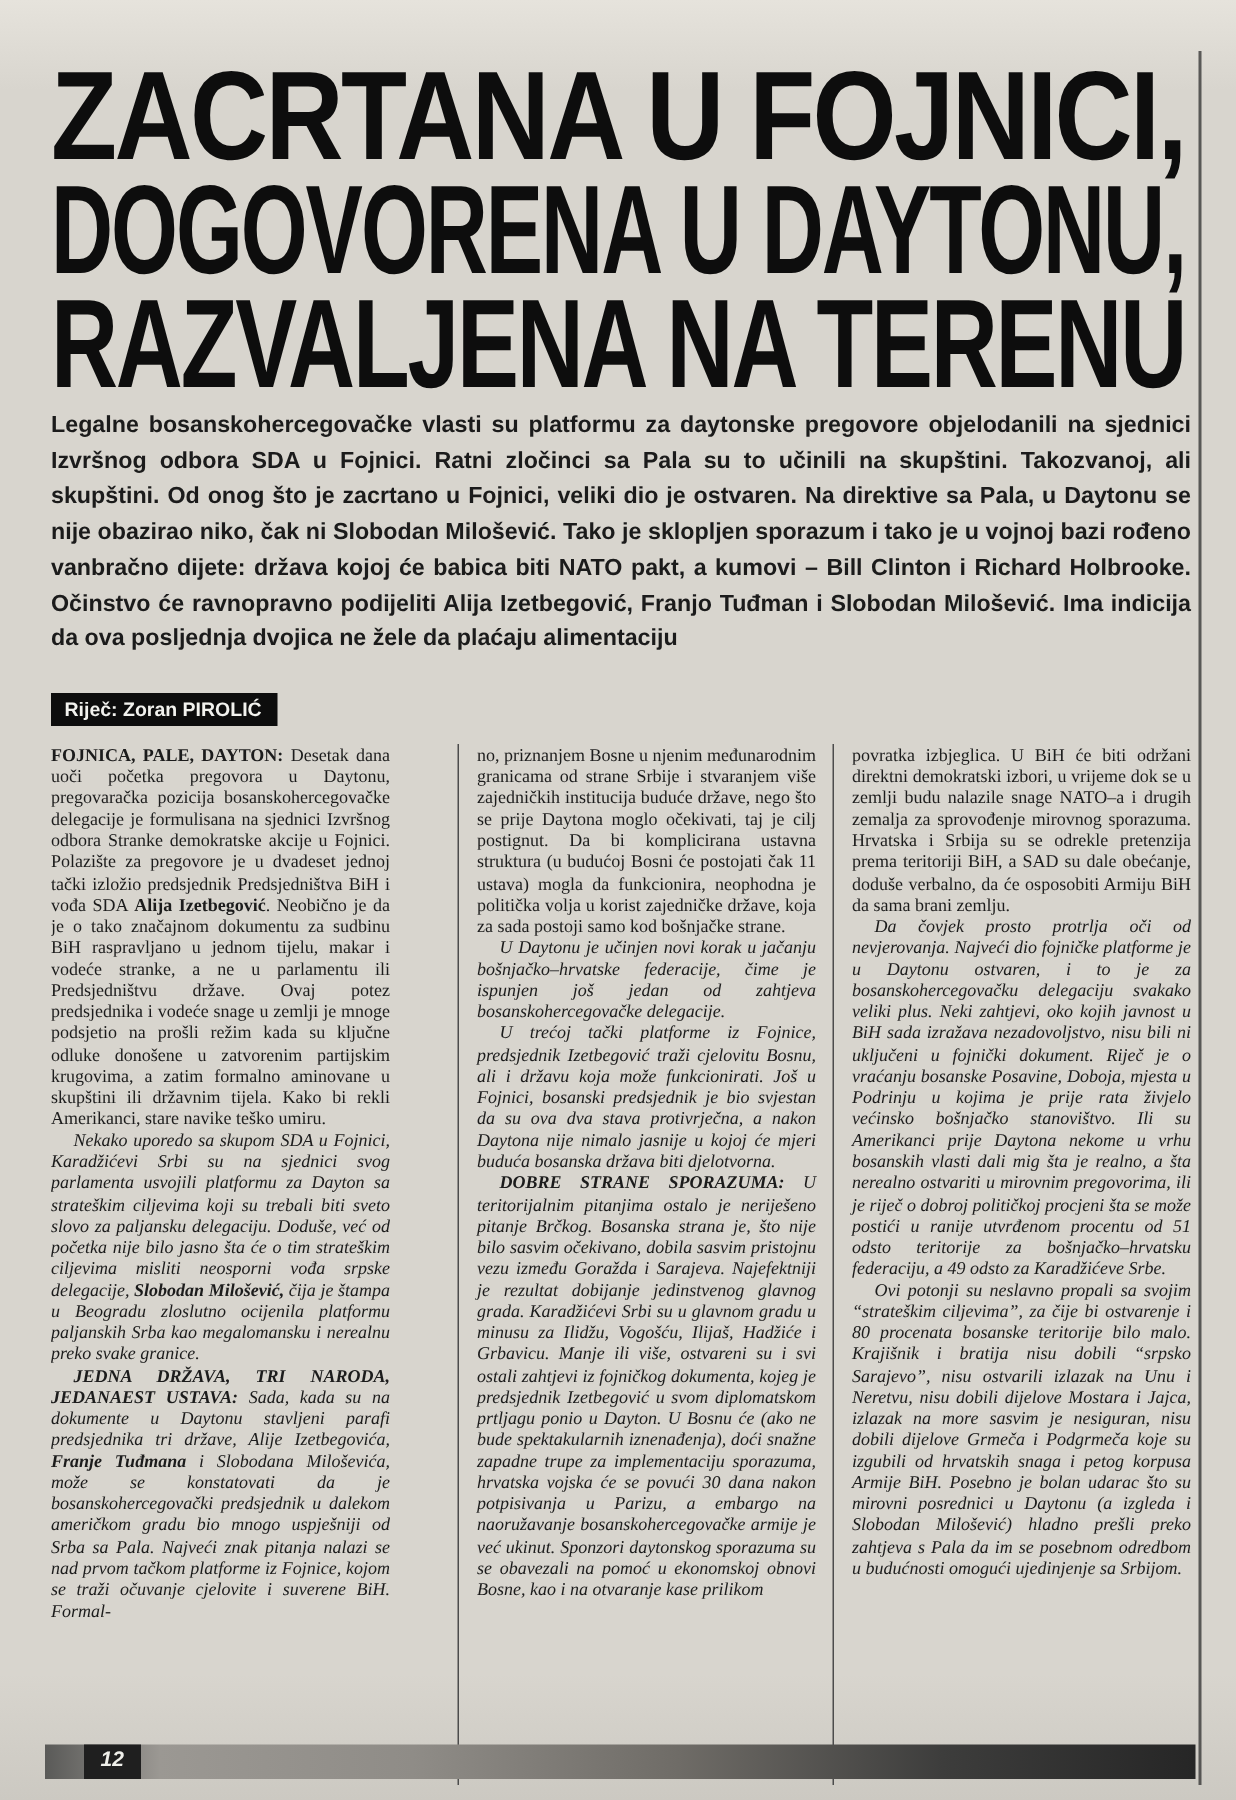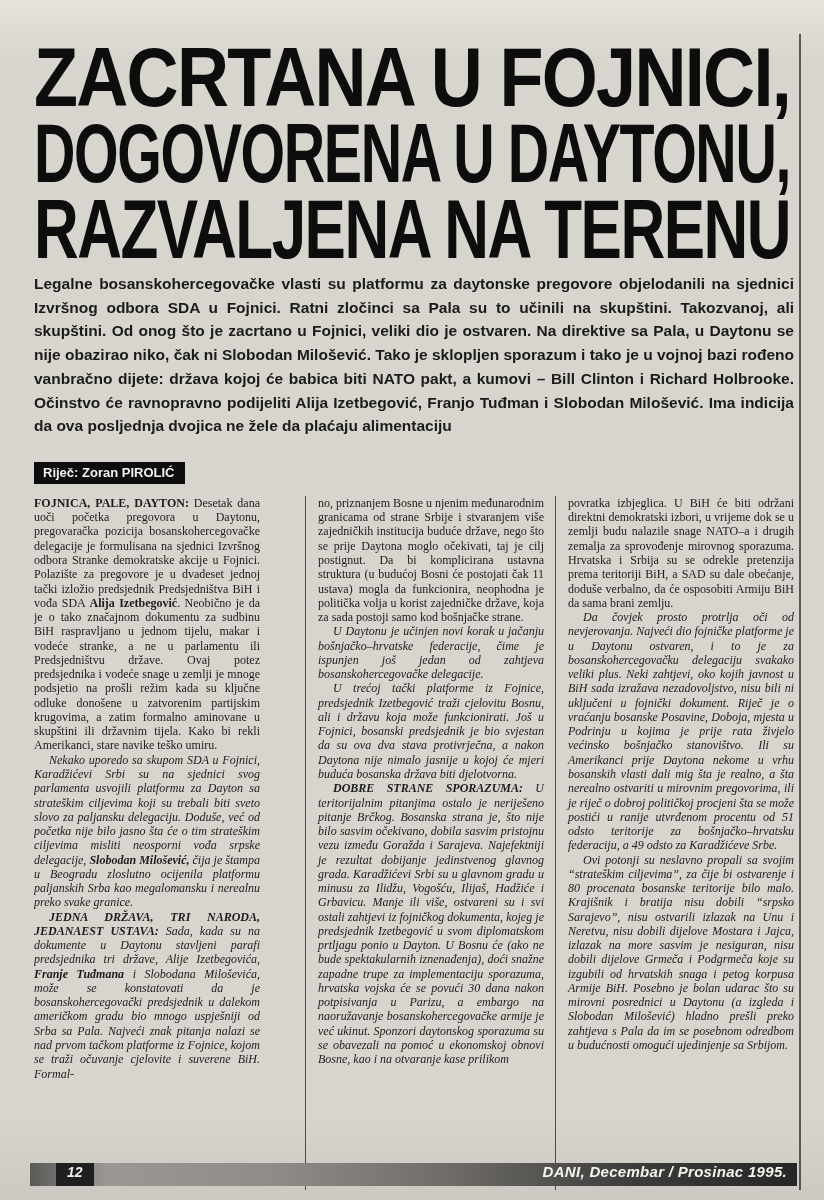--- a/index.html
+++ b/index.html
@@ -111,16 +111,15 @@
     <div class="col col-3">
       <p><span>povratka izbjeglica. U BiH će biti održani direktni demokratski izbori, u vrijeme dok se u zemlji budu nalazile snage NATO–a i drugih zemalja za sprovođenje mirovnog sporazuma. Hrvatska i Srbija su se odrekle pretenzija prema teritoriji BiH, a SAD su dale obećanje, doduše verbalno, da će osposobiti Armiju BiH da sama brani zemlju.</span></p>
       <p class="ind"><span>Da čovjek prosto protrlja oči od nevjerovanja. Najveći dio fojničke platforme je u Daytonu ostvaren, i to je za bosanskohercegovačku delegaciju svakako veliki plus. Neki zahtjevi, oko kojih javnost u BiH sada izražava nezadovoljstvo, nisu bili ni uključeni u fojnički dokument. Riječ je o vraćanju bosanske Posavine, Doboja, mjesta u Podrinju u kojima je prije rata živjelo većinsko bošnjačko stanovištvo. Ili su Amerikanci prije Daytona nekome u vrhu bosanskih vlasti dali mig šta je realno, a šta nerealno ostvariti u mirovnim pregovorima, ili je riječ o dobroj političkoj procjeni šta se može postići u ranije utvrđenom procentu od 51 odsto teritorije za bošnjačko–hrvatsku federaciju, a 49 odsto za Karadžićeve Srbe.</span></p>
       <p class="ind"><span>Ovi potonji su neslavno propali sa svojim “strateškim ciljevima”, za čije bi ostvarenje i 80 procenata bosanske teritorije bilo malo. Krajišnik i bratija nisu dobili “srpsko Sarajevo”, nisu ostvarili izlazak na Unu i Neretvu, nisu dobili dijelove Mostara i Jajca, izlazak na more sasvim je nesiguran, nisu dobili dijelove Grmeča i Podgrmeča koje su izgubili od hrvatskih snaga i petog korpusa Armije BiH. Posebno je bolan udarac što su mirovni posrednici u Daytonu (a izgleda i Slobodan Milošević) hladno prešli preko zahtjeva s Pala da im se posebnom odredbom u budućnosti omogući ujedinjenje sa Srbijom.</span></p>
 
     </div>
   </div>
 
   <div class="footer-bar">
     <span class="page-number">12</span>
-    <span class="issue-label">DANI, Decembar / Prosinac 1995.</span>
   </div>
 
 </div>
 
 </body></html>

